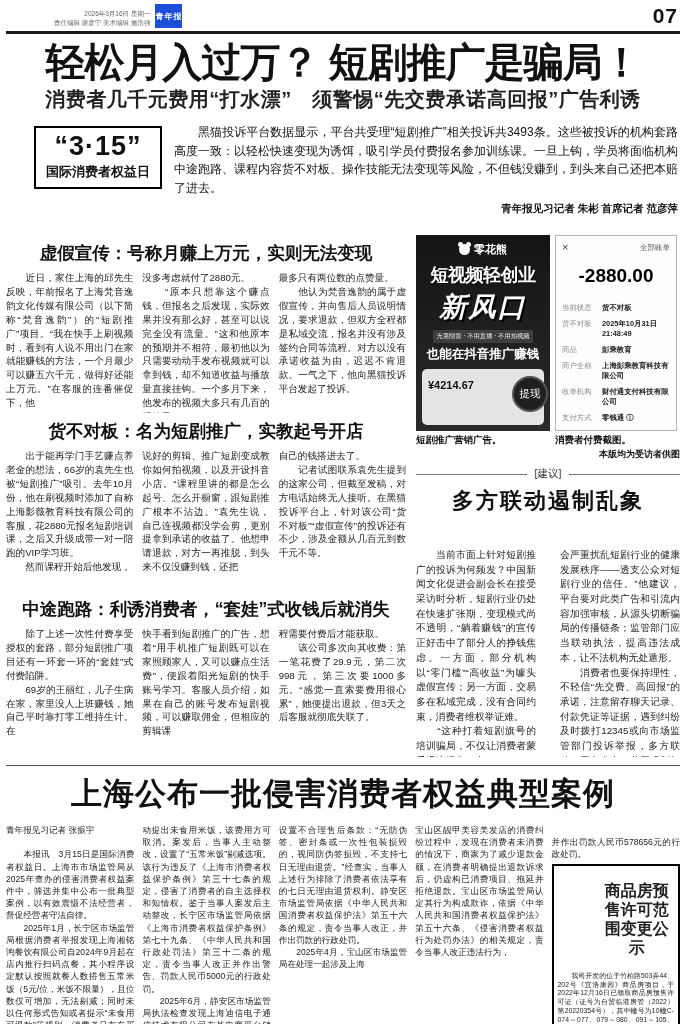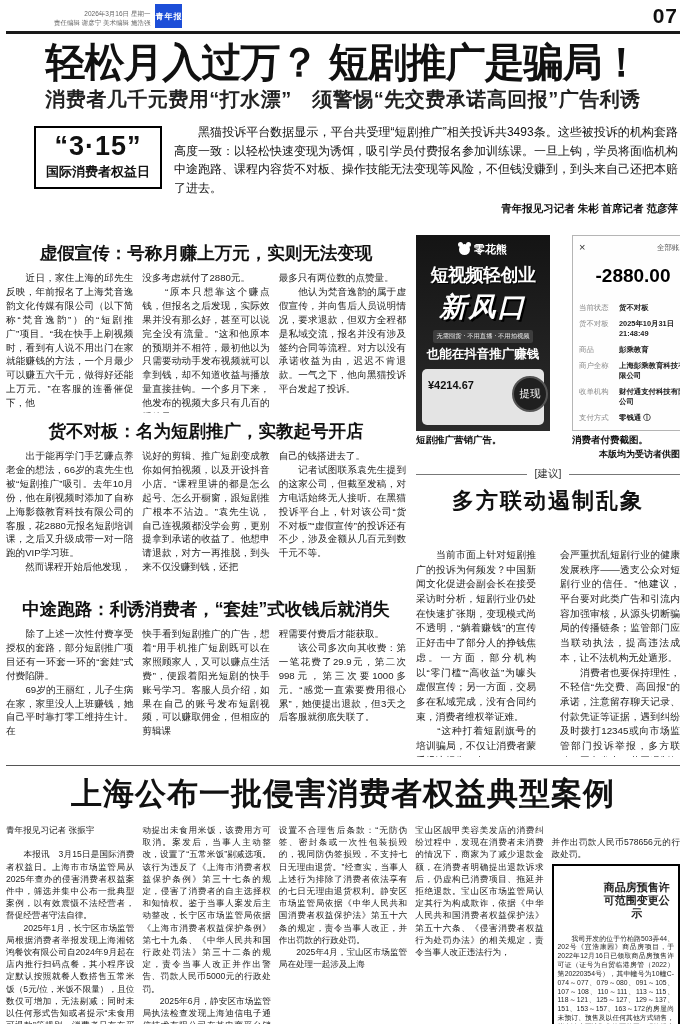--- a/index.html
+++ b/index.html
@@ -36,21 +36,21 @@
   
   .main { display:flex; gap:10px; margin-top:4px; height:522px; overflow:hidden; }
   .main-left { width:400px; }
   .main-right { width:264px; }
   .sec-head { text-align:center; font-size:17.5px; font-weight:800; margin:6px 0 6px; white-space:nowrap; }
   .sec-cols { display:flex; gap:9px; overflow:hidden; }
   .colp { flex:1; font-size:9.6px; line-height:1.45; text-align:justify; white-space:pre-line; color:#222; }
   .sec1 .sec-cols { height:142px; } .sec2 .sec-cols { height:142px; } .sec3 .sec-cols { height:112px; }
 
   
-  .images-row { display:flex; gap:22px; }
+  .images-row { display:flex; gap:5px; }
   figure { margin:0; }
   .ad-card { width:134px; height:196px; background:linear-gradient(#141414,#2b2b2b);
              color:#fff; padding:7px 6px 6px; display:flex; flex-direction:column;
              align-items:center; position:relative; overflow:hidden; }
   .ad-brand { display:flex; align-items:center; gap:4px; font-size:11px; font-weight:700; }
   .bear { width:11px; height:11px; background:#fff; border-radius:50%; position:relative; display:inline-block; }
   .bear::before,.bear::after { content:""; position:absolute; width:5px; height:5px; background:#fff; border-radius:50%; top:-2px; }
   .bear::before { left:-1px; } .bear::after { right:-1px; }
   .ad-title { font-size:18px; font-weight:900; margin-top:6px; white-space:nowrap;
               text-shadow:1px 1px 0 #000; letter-spacing:-0.5px; }
@@ -83,21 +83,21 @@
   .advice-head { text-align:center; font-size:22px; font-weight:800; margin:5px 0 7px; letter-spacing:2px; }
   .advice-cols { display:flex; gap:24px; height:246px; overflow:hidden;margin-top:32px; }
   .advice-cols .colp { font-size:9.8px; line-height:1.5; }
 
   
   .bottom { border-top:1px solid #555; margin-top:8px; padding-top:7px; }
   .bottom-head { text-align:center; font-size:31px; font-weight:900; letter-spacing:1px; margin-bottom:9px; white-space:nowrap; }
   .bottom-cols { display:grid; grid-template-columns:repeat(5,1fr); gap:8px; height:214px; overflow:hidden; }
   .bcol { font-size:8.6px; line-height:1.42; text-align:justify; white-space:pre-line; color:#222; }
   .notice { border:2px solid #000; padding:3px 4px; margin-top:3px; background:#fff; }
-  .notice-title { font-size:11px; font-weight:800; text-align:center; line-height:1.2; margin-bottom:2px;margin-left:42px; }
+  .notice-title { font-size:16px; font-weight:800; text-align:center; line-height:1.2; margin-bottom:2px;margin-left:42px; }
   .notice-body { font-size:6.8px; line-height:1.3; text-align:justify; white-space:pre-line; }
 </style>
 </head>
 <body>
 
 <div class="page">
 
   <div class="masthead">
     <div class="mast-left">
       <div class="date-block">

